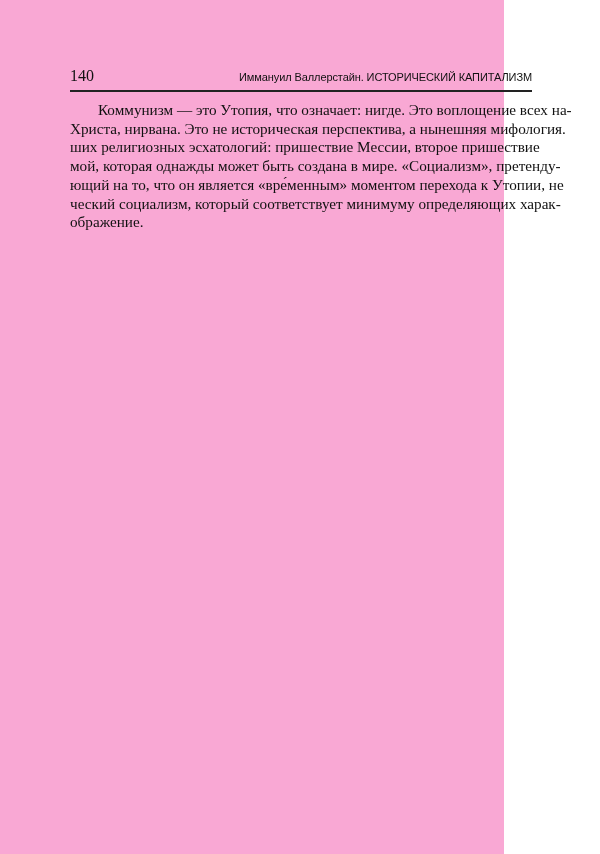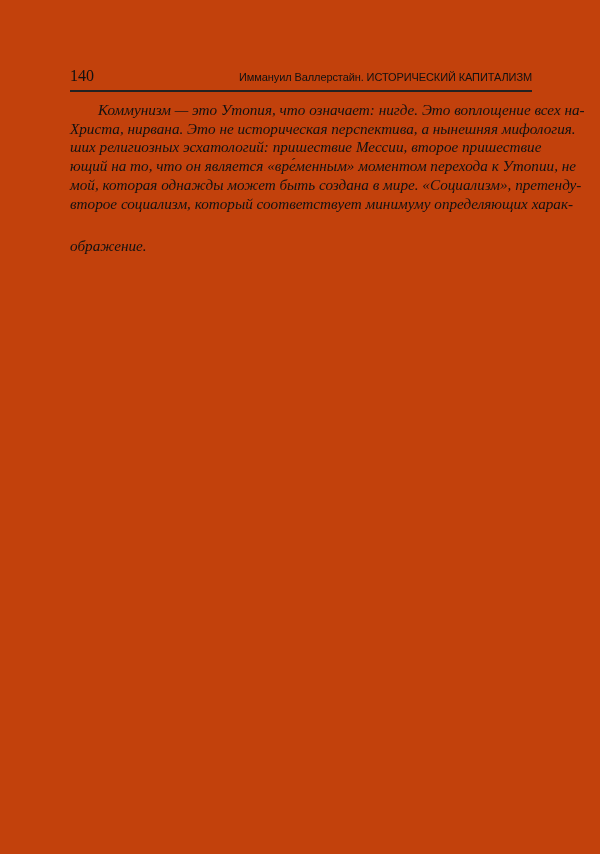--- a/index.html
+++ b/index.html
@@ -1,48 +1,48 @@
 <!DOCTYPE html>
 <html><head>
 <meta charset="utf-8">
 <style>
   html, body { margin: 0; padding: 0; background: #ffffff; }
   body { width: 600px; height: 854px; position: relative; overflow: hidden; }
-  .page { position: absolute; left: 0; top: 0; width: 600px; height: 854px; background: #c2410c; }
+  .page { position: absolute; left: 0; top: 0; width: 504px; height: 854px; background: #f9a8d4; }
   .running-head {
     position: absolute; left: 70px; top: 66px; width: 462px; height: 20px;
     font-family: "Liberation Serif", serif; color: #111;
   }
   .page-number { position: absolute; left: 0; top: 0; font-size: 16px; line-height: 20px; }
   .running-title {
     position: absolute; right: 0; top: 1px; font-family: "Liberation Sans", sans-serif;
     font-size: 11px; line-height: 20px; letter-spacing: -0.1px; font-stretch: condensed;
   }
   .rule { position: absolute; left: 70px; top: 90px; width: 462px; height: 2px; background: #222; }
   .body-text {
     position: absolute; left: 70px; top: 101px; width: 462px;
     font-family: "Liberation Serif", serif; font-size: 15.2px; line-height: 18.7px;
-    color: #111; text-align: justify; font-style: italic;
+    color: #111; text-align: justify;
   }
   .line { display: block; white-space: nowrap; text-align-last: justify; text-align: justify; }
   .line.first { text-indent: 28px; }
-  .line.last { text-align-last: left; margin-top: 24px; }
+  .line.last { text-align-last: left; }
 </style>
 </head>
 <body>
 
 <div class="page">
   <div class="running-head">
     <span class="page-number">140</span>
     <span class="running-title">Иммануил Валлерстайн. ИСТОРИЧЕСКИЙ КАПИТАЛИЗМ</span>
   </div>
   <div class="rule"></div>
 
   <div class="body-text">
     <span class="line first">Коммунизм — это Утопия, что означает: нигде. Это воплощение всех на-</span>
     <span class="line">Христа, нирвана. Это не историческая перспектива, а нынешняя мифология.</span>
     <span class="line">ших религиозных эсхатологий: пришествие Мессии, второе пришествие</span>
+    <span class="line">мой, которая однажды может быть создана в мире. «Социализм», претенду-</span>
     <span class="line">ющий на то, что он является «вре́менным» моментом перехода к Утопии, не</span>
-    <span class="line">мой, которая однажды может быть создана в мире. «Социализм», претенду-</span>
-    <span class="line">второе социализм, который соответствует минимуму определяющих харак-</span>
+    <span class="line">ческий социализм, который соответствует минимуму определяющих харак-</span>
     <span class="line last">ображение.</span>
   </div>
 </div>
 
 </body></html>

